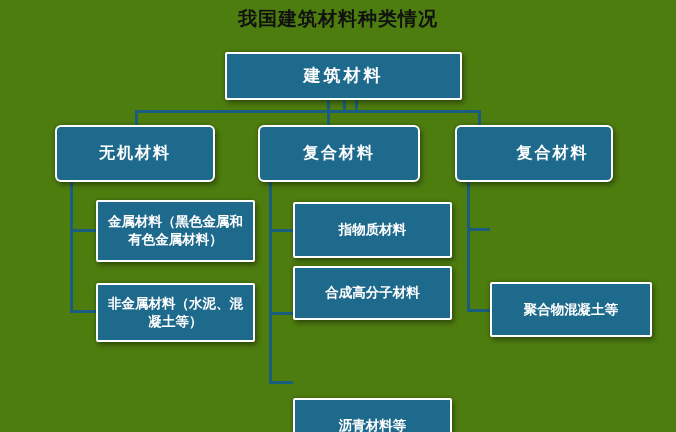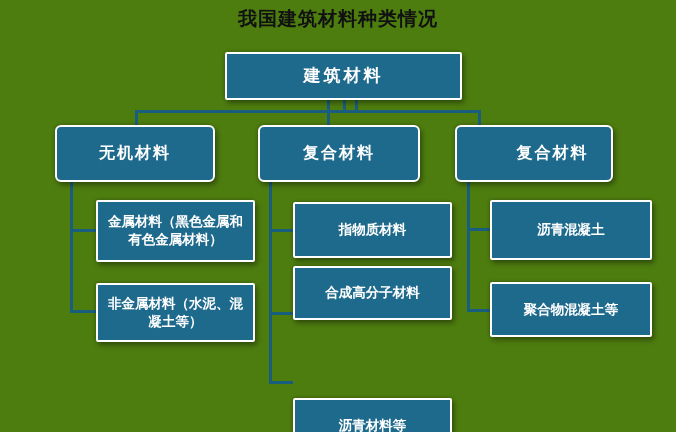--- a/index.html
+++ b/index.html
@@ -59,16 +59,15 @@
   <div class="node branch" style="left:258px; top:125px; width:162px; height:57px;">复合材料</div>
   <div class="node branch" style="left:455px; top:125px; width:158px; height:57px;padding-left:37px;">复合材料</div>
 
   <div class="node leaf" style="left:96px;  top:200px; width:159px; height:62px;text-align:center;">金属材料（黑色金属和有色金属材料）</div>
   <div class="node leaf" style="left:96px;  top:283px; width:159px; height:59px;">非金属材料（水泥、混凝土等）</div>
 
   <div class="node leaf" style="left:293px; top:202px; width:159px; height:56px;">指物质材料</div>
   <div class="node leaf" style="left:293px; top:266px; width:159px; height:54px;">合成高分子材料</div>
   <div class="node leaf" style="left:293px; top:362px; width:159px; height:56px;margin-top:36px;">沥青材料等</div>
 
-  <div class="node leaf" style="left:490px; top:200px; width:162px; height:60px;">沥青混凝土</div>
   <div class="node leaf" style="left:490px; top:282px; width:162px; height:55px;">聚合物混凝土等</div>
 
 </div>
 
 </body></html>

